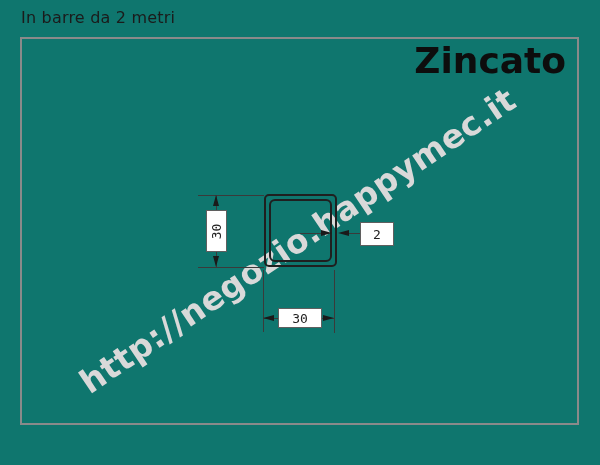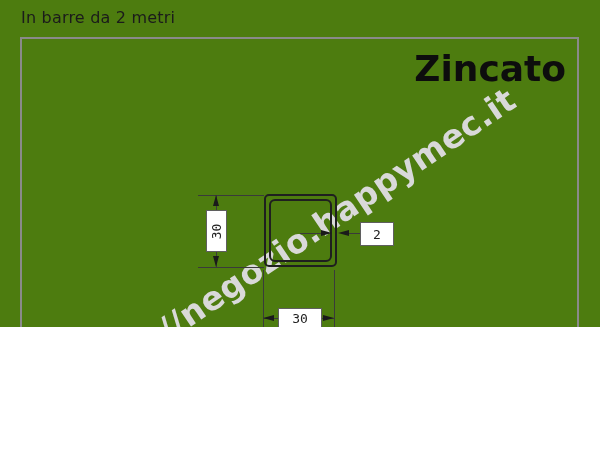--- a/index.html
+++ b/index.html
@@ -1,34 +1,34 @@
 <!DOCTYPE html>
 <html><head>
 <meta charset="utf-8">
 <style>
   html,body{margin:0;padding:0;background:#ffffff;}
   #stage{
-    position:relative;width:600px;height:327px;background:#4d7c0f;
+    position:relative;width:600px;height:465px;background:#0f766e;
     font-family:"DejaVu Sans","Liberation Sans",sans-serif;
     overflow:hidden;
   }
   
   .caption{
     position:absolute;left:21px;top:8px;
     font-size:16px;color:#1b1b1b;letter-spacing:0.2px;
   }
   
   .frame{
     position:absolute;left:20px;top:37px;width:559px;height:388px;
     border:2px solid #8a8a8a;box-sizing:border-box;background:transparent;z-index:0;
   }
   
   .title{
     position:absolute;right:34px;top:40px;
-    font-size:36px;font-weight:bold;color:#0d0d0d;letter-spacing:0px;z-index:3;margin-top:8px;
+    font-size:36px;font-weight:bold;color:#0d0d0d;letter-spacing:0px;z-index:3;
   }
   
   .watermark{
     position:absolute;left:38px;top:216px;width:520px;height:50px;
     line-height:50px;text-align:center;
     font-size:33px;font-weight:bold;color:#d9d9d9;letter-spacing:0.5px;
     transform:rotate(-34deg);transform-origin:center center;
     z-index:1;white-space:nowrap;user-select:none;
   }
   

